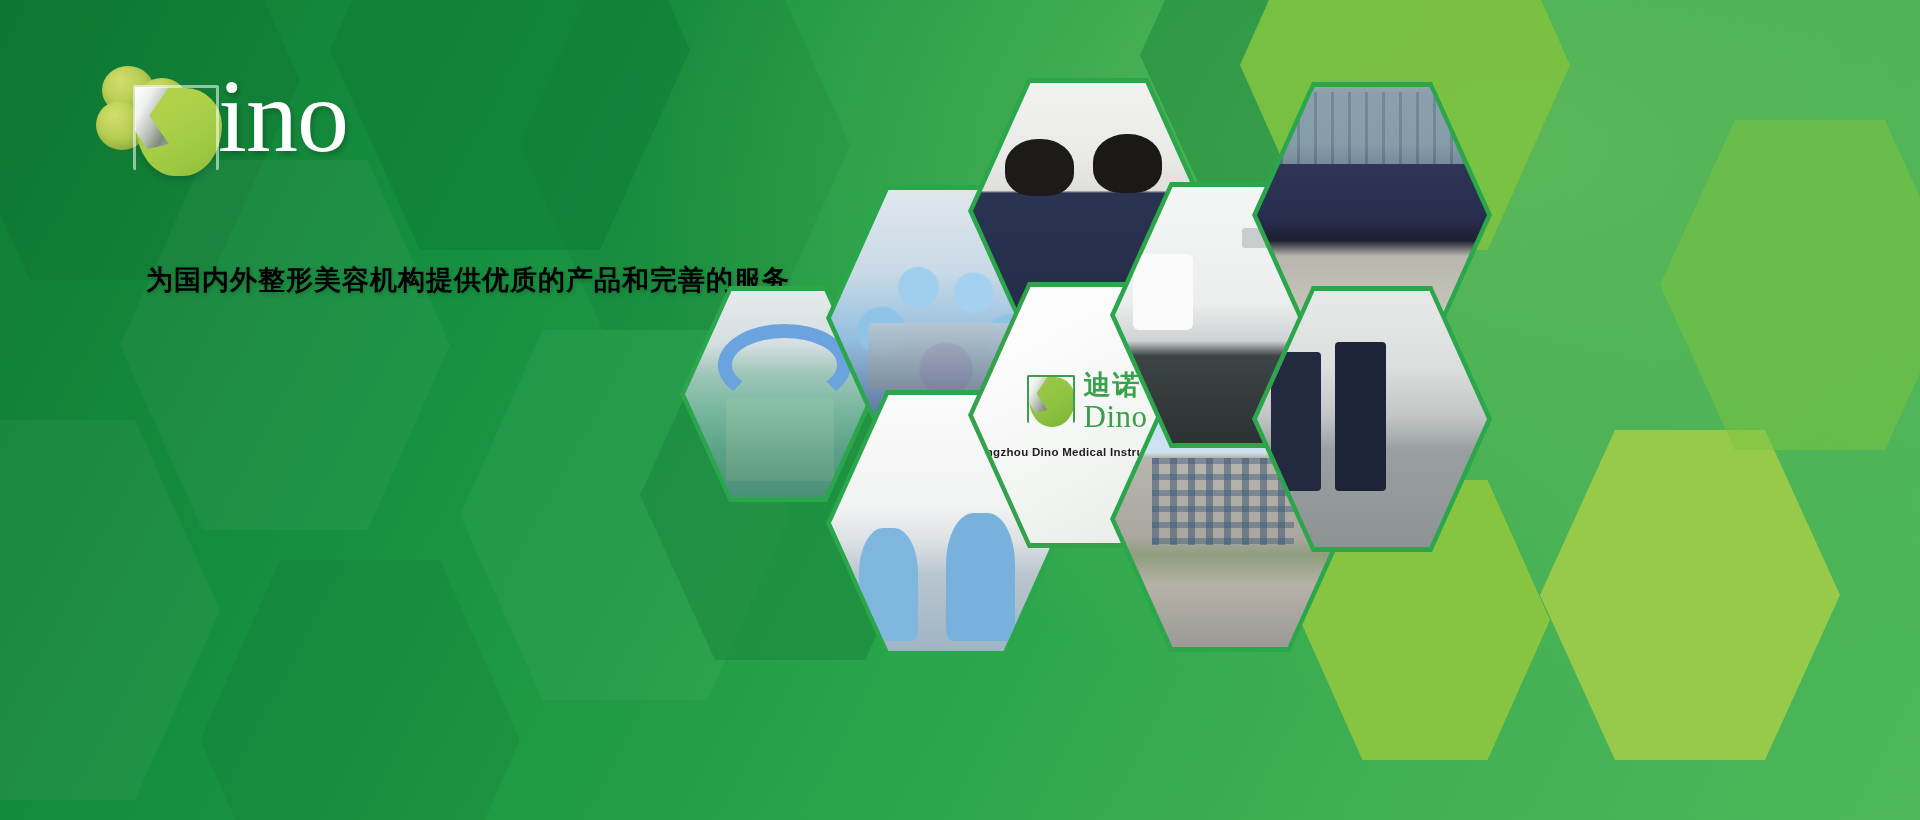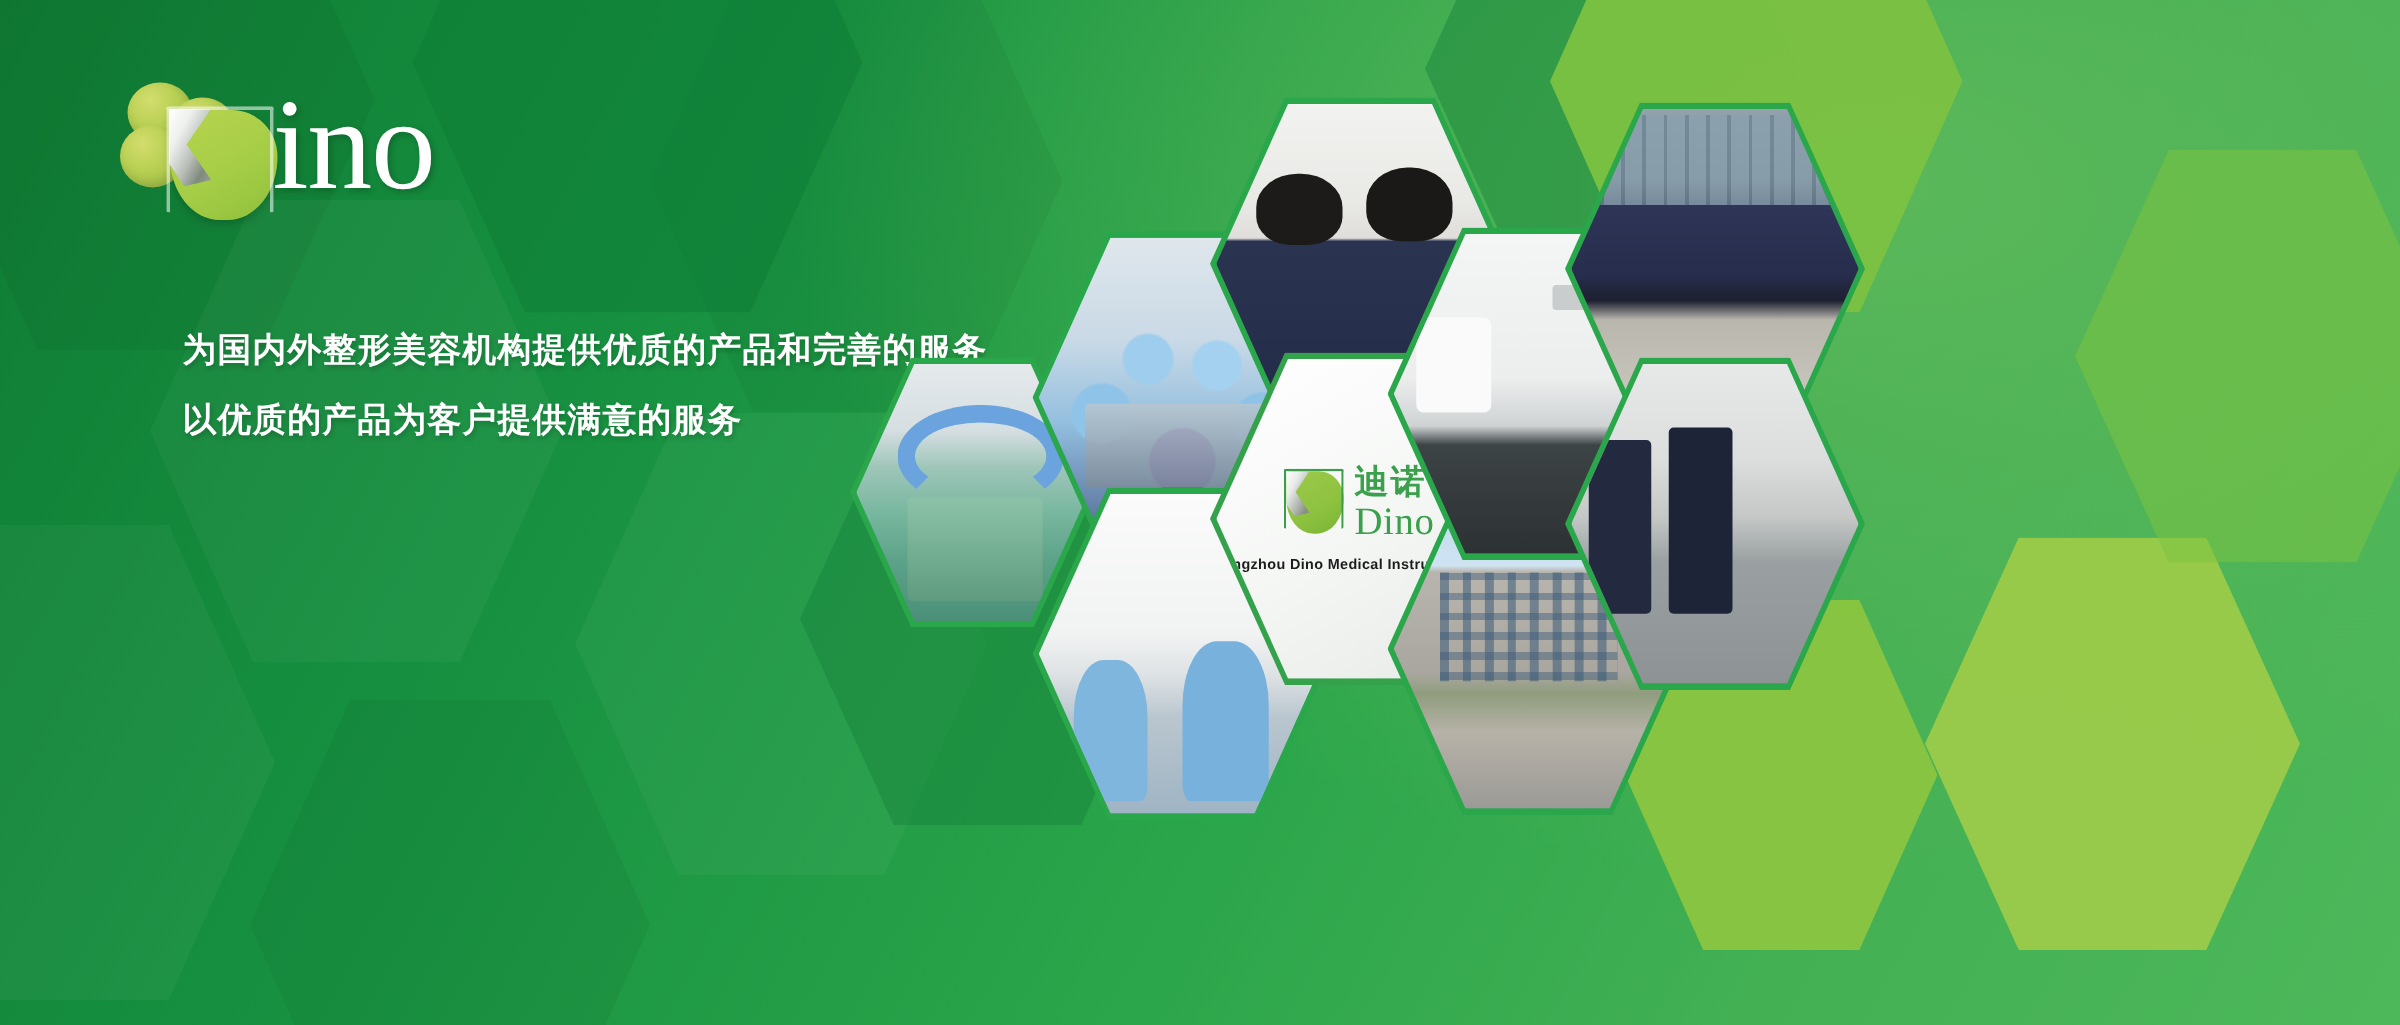--- a/index.html
+++ b/index.html
@@ -50,21 +50,21 @@
     clip-path:polygon(0% 0%,100% 0%,42% 46%,100% 92%,36% 100%,0% 70%);}
   #logo .frame{position:absolute;left:37px;top:19px;width:80px;height:82px;
     border:3px solid rgba(255,255,255,.55);border-bottom:none;border-radius:2px;}
   #logo .word{position:absolute;left:122px;top:-2px;
     font-family:"Liberation Serif","DejaVu Serif",serif;
     font-size:104px;line-height:104px;color:#ffffff;letter-spacing:-1px;
     text-shadow:2px 3px 5px rgba(0,0,0,.22);}
 
   
   #slogan{position:absolute;left:146px;top:252px;}
-  #slogan .line{color:#ffffff;font-size:27px;font-weight:bold;line-height:56px;
+  #slogan .line{color:#000000;font-size:27px;font-weight:bold;line-height:56px;
     letter-spacing:1px;text-shadow:1px 2px 4px rgba(0,0,0,.20);white-space:nowrap;}
 
   
   #cluster{position:absolute;left:680px;top:90px;width:800px;height:520px;}
   .hex{position:absolute;
     clip-path:polygon(25% 0%,75% 0%,100% 50%,75% 100%,25% 100%,0% 50%);
     background:#2aa64b;}
   .hex .inner{position:absolute;inset:5px;
     clip-path:polygon(25% 0%,75% 0%,100% 50%,75% 100%,25% 100%,0% 50%);
     overflow:hidden;}
@@ -188,21 +188,20 @@
       <div class="petal p2"></div>
       <div class="petal p3"></div>
     </div>
     <div class="leaf"></div>
     <div class="frame"></div>
     <div class="word">ino</div>
   </div>
 
   <div id="slogan">
     <div class="line">为国内外整形美容机构提供优质的产品和完善的服务</div>
-    <div class="line">以优质的产品为客户提供满意的服务</div>
   </div>
 
   <div id="cluster">
 
     <div class="hex" style="left:0px;top:196px;width:196px;height:216px;">
       <div class="inner">
           <div class="ph ph-duct"></div>
         </div>
     </div>
 

